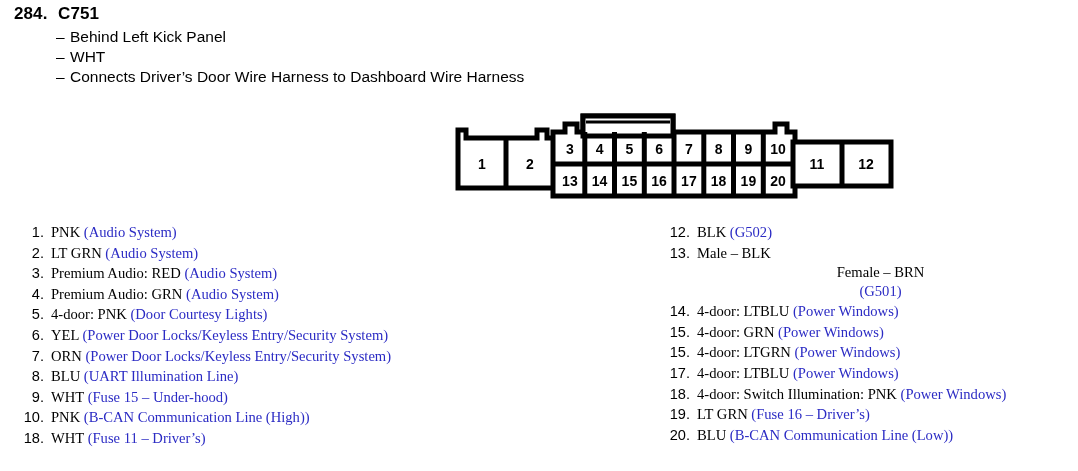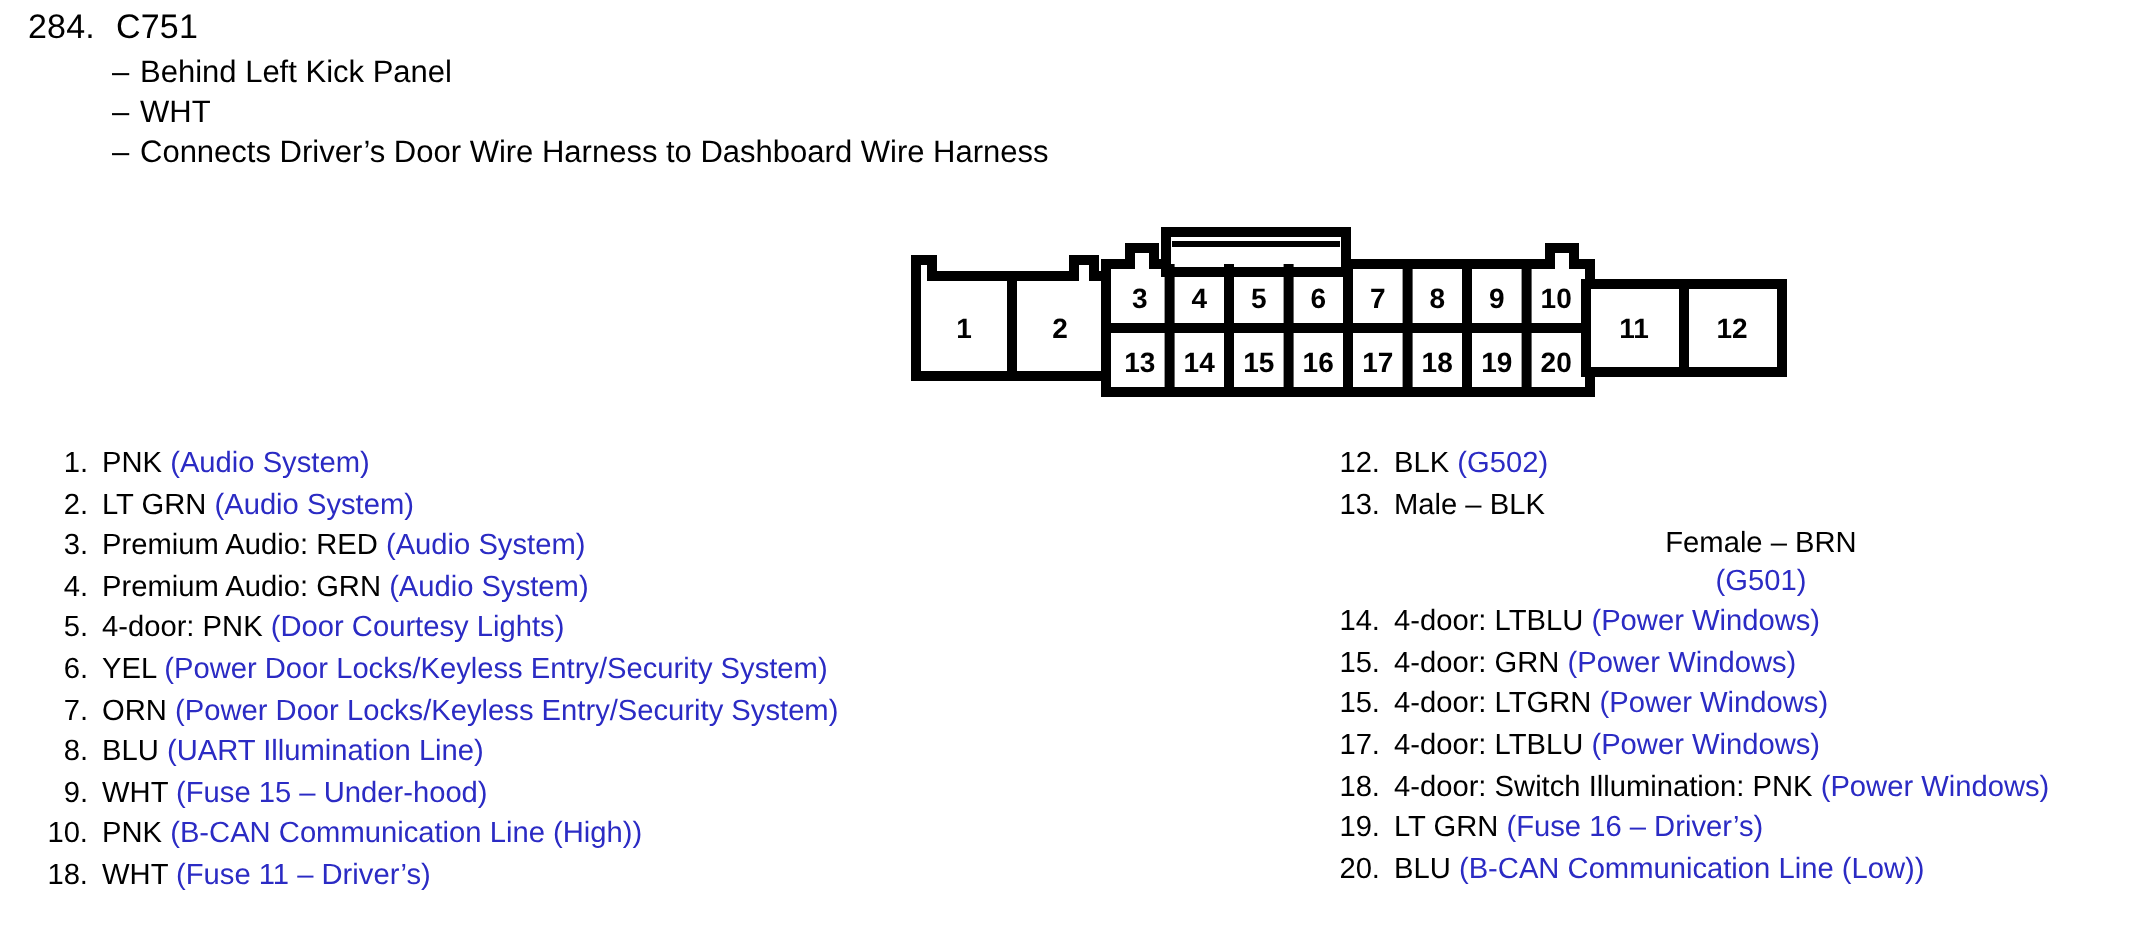--- a/index.html
+++ b/index.html
@@ -21,21 +21,21 @@
   .header {
     position: absolute;
     left: 14px;
     top: 4px;
     width: 720px;
   }
   .header-title-row {
     display: flex;
     align-items: baseline;
     font-size: 17px;
-    font-weight: normal;
+    font-weight: bold;
     letter-spacing: 0.1px;
   }
   .header-num {
     width: 44px;
     flex: 0 0 44px;
   }
   .header-name { }
 
   .header-bullets {
     margin-top: 3px;
@@ -80,20 +80,21 @@
     line-height: 20.6px;
     white-space: nowrap;
   }
   .pin-num {
     flex: 0 0 26px;
     text-align: right;
     padding-right: 7px;
   }
   .pin-body {
     flex: 1 1 auto;
+    font-family: Liberation Serif, serif;
   }
   .pin-sub {
     line-height: 19px;
     text-align: center;
   }
   .blue {
     color: #2b2bc4;
   }
 </style>
 </head>

